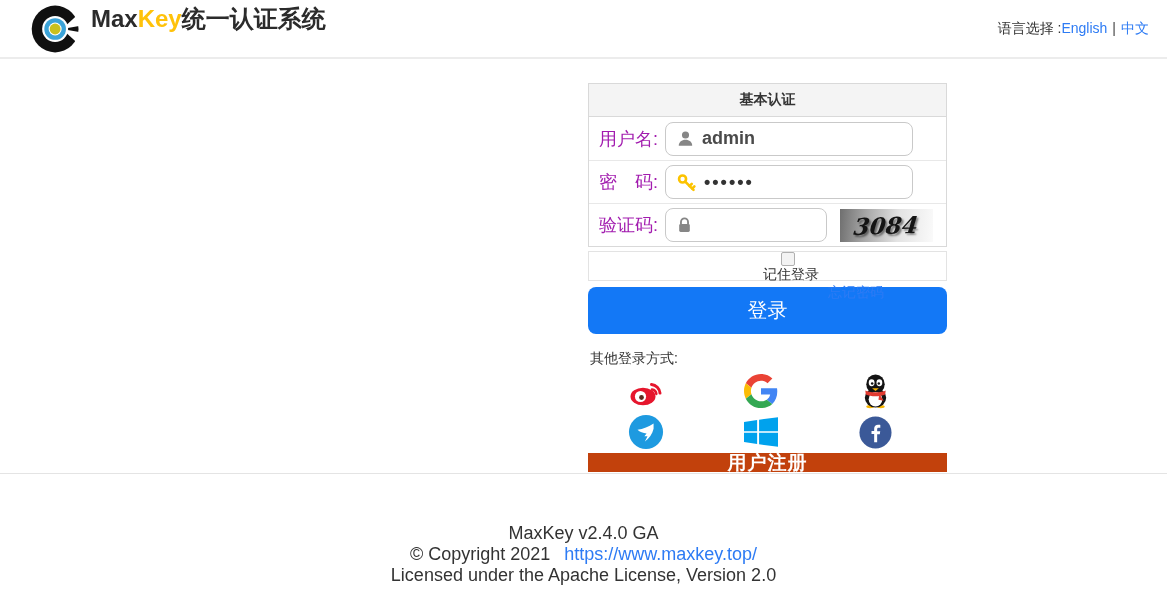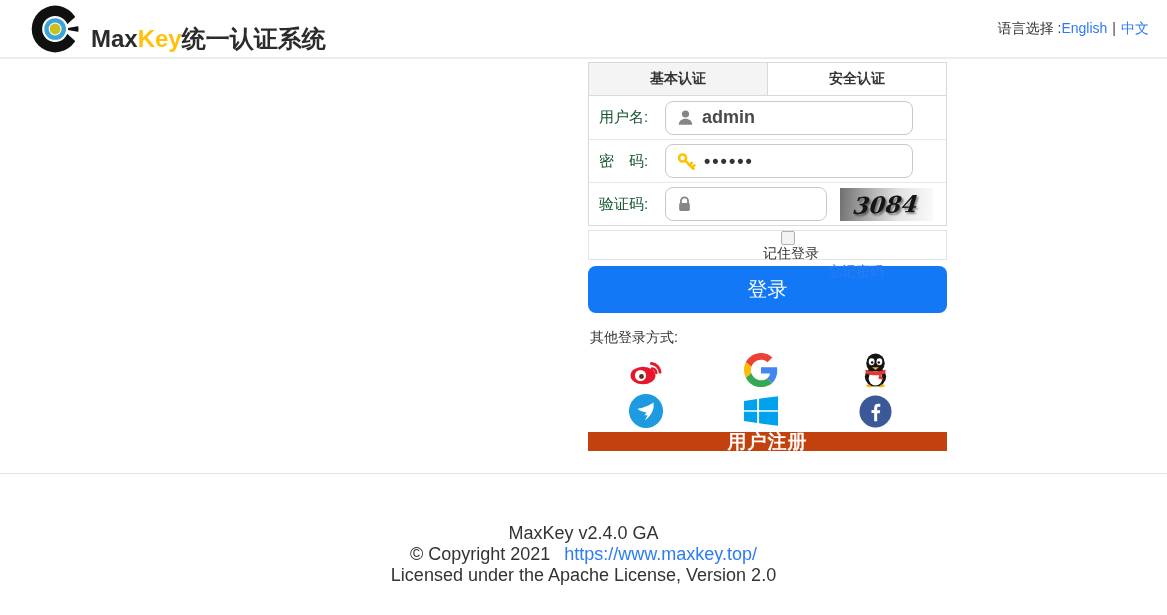--- a/index.html
+++ b/index.html
@@ -9,43 +9,43 @@
     background:#ffffff;
     font-family:"Liberation Sans","DejaVu Sans",sans-serif;
     color:#333;
   }
 
   
   header {
     height:59px; border-bottom:2px solid #ececec;
     display:flex; align-items:center; padding:0 18px 0 30px;
   }
-  .brand { display:flex; align-items:flex-end; gap:9px; }
+  .brand { display:flex; align-items:flex-start; gap:9px; }
   .brand-title { font-size:24px; font-weight:bold; color:#2b2b2b; }
   .brand-title .gold { color:#ffc20a; }
   .lang { margin-left:auto; font-size:14px; color:#333; }
   .lang a { color:#2d7bf4; text-decoration:none; cursor:pointer; }
   .lang .sep { margin:0 5px; color:#444; }
 
   
   main { position:relative; height:414px; background:#fff; }
-  .card { position:absolute; left:588px; top:3px; width:359px; }
+  .card { position:absolute; left:588px; top:24px; width:359px; }
 
   .panel { border:1px solid #d9d9d9; background:#fff; }
   .tabs { display:flex; height:33px; border-bottom:1px solid #d9d9d9; }
   .tab {
     flex:1; display:flex; align-items:center; justify-content:center;
     font-size:14px; font-weight:bold; color:#333; cursor:pointer; background:#fff;
   }
   .tab.active { background:#f4f4f4; }
   .tab + .tab { border-left:1px solid #d9d9d9; }
 
   .row { height:43px; display:flex; align-items:center; padding-left:10px; }
   .row + .row { border-top:1px solid #e8e8e8; }
-  .row label { width:66px; font-size:15px; color:#14532d; flex-shrink:0; }
+  .row label { width:66px; font-size:18px; color:#a21caf; flex-shrink:0; }
   .inputbox {
     height:34px; border:1px solid #c9c9c9; border-radius:8px;
     display:flex; align-items:center; background:#fff;
   }
   .inputbox.wide { width:248px; }
   .inputbox.narrow { width:162px; }
   .ficon { display:flex; align-items:center; margin:0 7px 0 10px; flex-shrink:0; }
   .inputbox input {
     border:none; outline:none; background:transparent; width:100%;
     font-family:inherit; font-size:18px; font-weight:bold; color:#4a4a4a; padding:0;
@@ -120,21 +120,20 @@
     <span>语言选择 :</span><a>English</a><span class="sep">|</span><a>中文</a>
   </div>
 </header>
 
 <main>
   <div class="card">
 
     <div class="panel">
       <div class="tabs">
         <div class="tab active">基本认证</div>
-        <div class="tab">安全认证</div>
       </div>
 
       <div class="row">
         <label>用户名:</label>
         <div class="inputbox wide">
           <span class="ficon">
             <svg width="19" height="19" viewBox="0 0 24 24" fill="#868686">
                 <circle cx="12" cy="7.5" r="4.5"></circle>
                 <path d="M3.5 21c0-4.7 3.8-7.5 8.5-7.5s8.5 2.8 8.5 7.5z"></path>
               </svg>

